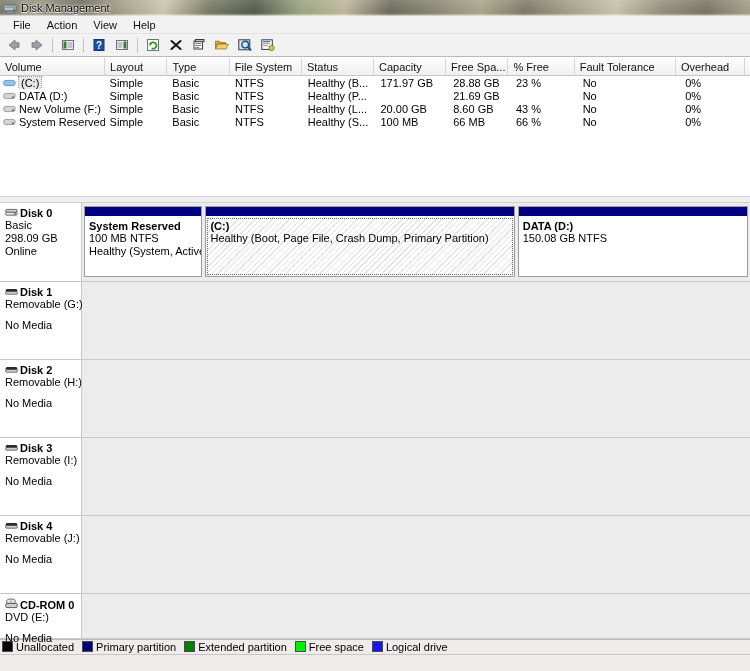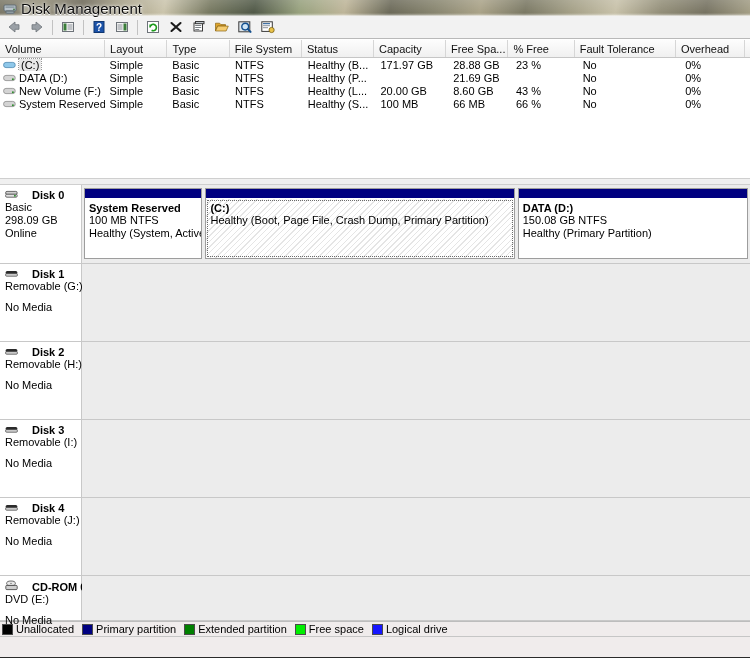--- a/index.html
+++ b/index.html
@@ -29,21 +29,21 @@
     display: flex; align-items: center;
     box-shadow: inset 0 -1px 0 rgba(255,255,255,0.35);
   }
   .titlebar::after {
     content:""; position:absolute; left:0; right:0; bottom:0; height:3px;
     background: linear-gradient(rgba(255,255,255,0.0), rgba(255,255,255,0.55));
     pointer-events:none;
   }
   .title-icon { width: 14px; height: 13px; margin-left: 3px; margin-right: 4px; position: relative; flex: none; }
   .title-text {
-    font-size: 15px; color: #0a0a0a;
+    font-size: 11px; color: #0a0a0a;
     text-shadow: 0 0 3px rgba(255,255,255,0.95), 0 0 6px rgba(255,255,255,0.85), 0 1px 0 rgba(255,255,255,0.9);
     white-space: nowrap;
   }
 
   
   .menubar {
     height: 17px;
     background: #f2f2f2;
     display: flex; align-items: center;
     border-bottom: 1px solid #e2e2e2;
@@ -108,21 +108,21 @@
   .disk-pane { background: #ffffff; }
   .disk-row { display: flex; border-bottom: 1px solid #c8c8c8; background: #ffffff; }
   .disk-info {
     width: 82px; flex: none;
     border-right: 1px solid #c8c8c8;
     background: #ffffff;
     padding: 4px 4px 3px 5px;
     box-sizing: border-box;
     cursor: default;
   }
-  .disk-title { font-weight: bold; font-size: 11px; display: flex; align-items: center; gap: 14px; white-space: nowrap; }
+  .disk-title { font-weight: bold; font-size: 11px; display: flex; align-items: center; gap: 2px; white-space: nowrap; }
   .disk-line { font-size: 11px; line-height: 13px; white-space: nowrap; }
   .disk-gap { height: 8px; }
 
   .disk-parts { flex: 1; display: flex; background: #ececec; padding: 3px 2px 4px 2px; box-sizing: border-box; gap: 3px; }
   .part {
     box-sizing: border-box;
     border: 1px solid #9d9d9d;
     background: #ffffff;
     display: flex; flex-direction: column;
     cursor: default;
@@ -140,21 +140,21 @@
   .part-line { font-size: 11px; line-height: 13px; white-space: nowrap; }
   .empty-area { flex: 1; background: #ececec; }
 
   
   .legend {
     height: 14px; display: flex; align-items: center;
     background: #f0ecec;
     border-top: 1px solid #bdbdbd;
     padding-left: 2px; gap: 4px;
   }
-  .legend-item { display: flex; align-items: flex-end; gap: 3px; font-size: 11px; padding-right: 4px; cursor: default; }
+  .legend-item { display: flex; align-items: flex-start; gap: 3px; font-size: 11px; padding-right: 4px; cursor: default; }
   .swatch { width: 9px; height: 9px; border: 1px solid #4a4a4a; flex: none; }
 
   .statusbar { height: 20px; background: #f0ecec; border-top: 1px solid #c6c6c6; border-bottom: 1px solid #2a2a2a; }
 
   
   .drive-ico { width: 13px; height: 10px; flex: none; }
 </style>
 </head>
 <body>
 
@@ -165,20 +165,26 @@
       <svg width="14" height="13" viewBox="0 0 14 13">
         <rect x="1" y="3" width="12" height="6" rx="1" fill="#b8c4cc" stroke="#5d6b74"></rect>
         <rect x="2.5" y="4.5" width="9" height="1.2" fill="#7d8e99"></rect>
         <circle cx="11" cy="7.5" r="0.9" fill="#3a7d3a"></circle>
         <rect x="3" y="9" width="8" height="2.6" rx="0.6" fill="#8b9aa3" stroke="#5d6b74"></rect>
       </svg>
     </span>
     <span class="title-text">Disk Management</span>
   </div>
 
+  <div class="menubar">
+    <div class="menu-item">File</div>
+    <div class="menu-item">Action</div>
+    <div class="menu-item">View</div>
+    <div class="menu-item">Help</div>
+  </div>
 
   <div class="toolbar">
     <div class="tb-btn">
       <svg width="16" height="14" viewBox="0 0 16 14">
         <path d="M9 2 L3 7 L9 12 L9 9.3 L13 9.3 L13 4.7 L9 4.7 Z" fill="#9aa0a6" stroke="#6d7379" stroke-width="0.8" stroke-linejoin="round"></path>
       </svg>
     </div>
     <div class="tb-btn">
       <svg width="16" height="14" viewBox="0 0 16 14">
         <path d="M7 2 L13 7 L7 12 L7 9.3 L3 9.3 L3 4.7 L7 4.7 Z" fill="#9aa0a6" stroke="#6d7379" stroke-width="0.8" stroke-linejoin="round"></path>
@@ -377,21 +383,20 @@
             <div class="part-body">
               <div class="part-name">(C:)</div>
               <div class="part-line">Healthy (Boot, Page File, Crash Dump, Primary Partition)</div>
             </div>
           </div>
           <div class="part" style="width: 35%;">
             <div class="part-bar" style="background: rgb(0, 0, 128);"></div>
             <div class="part-body">
               <div class="part-name">DATA  (D:)</div>
               <div class="part-line">150.08 GB NTFS</div>
-              <div class="part-line">Healthy (Primary Partition)</div>
             </div>
           </div>
         </div>
       </div>
       <div class="disk-row" style="height: 77px;">
         <div class="disk-info">
           <div class="disk-title">
             <span><svg width="13" height="10" viewBox="0 0 13 10">
                 <rect x="0.6" y="3" width="11.8" height="3.2" rx="1.5" fill="#2b2b2b"></rect>
                 <rect x="0.6" y="5.6" width="11.8" height="2.6" rx="1" fill="#d6d6d6" stroke="#3a3a3a" stroke-width="0.7"></rect>

